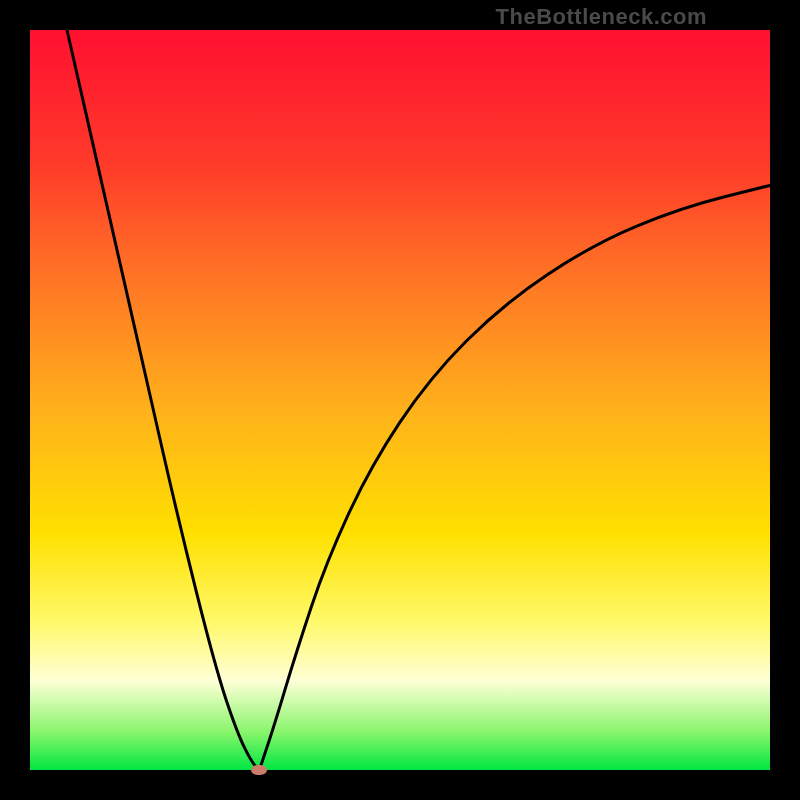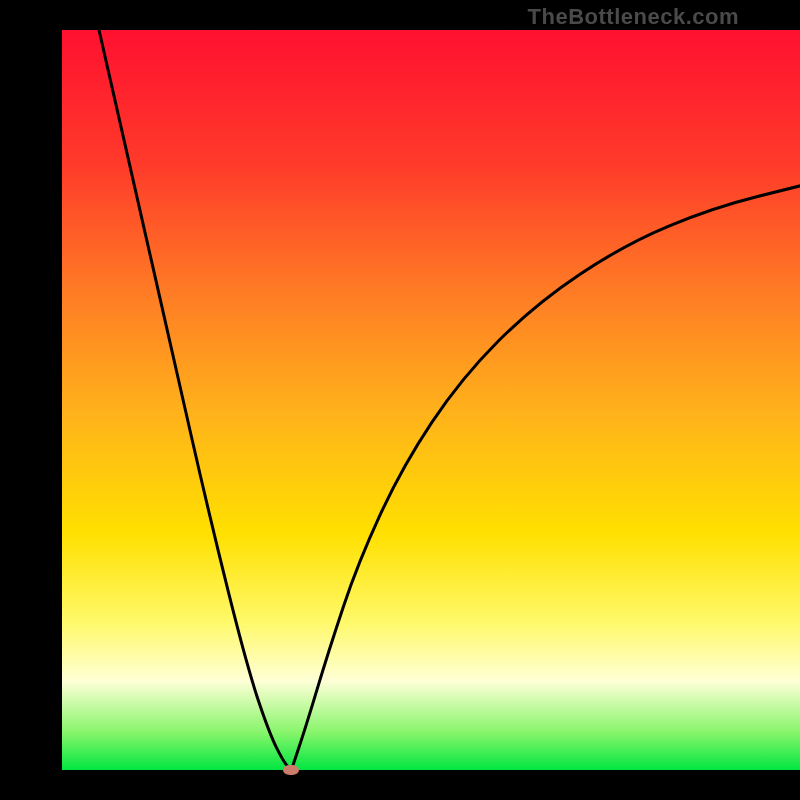--- a/index.html
+++ b/index.html
@@ -9,21 +9,20 @@
     height: 800px;
     background: #000;
     font-family: Arial, Helvetica, sans-serif;
     overflow: hidden;
   }
   .frame {
     position: relative;
     width: 727px;
     height: 800px;
     background: #000;
-    margin-left: 32px;
   }
   .watermark {
     position: absolute;
     top: 4px;
     right: 20px;
     color: #4a4a4a;
     font-size: 22px;
     font-weight: 600;
     letter-spacing: 0.5px;
     z-index: 10;

